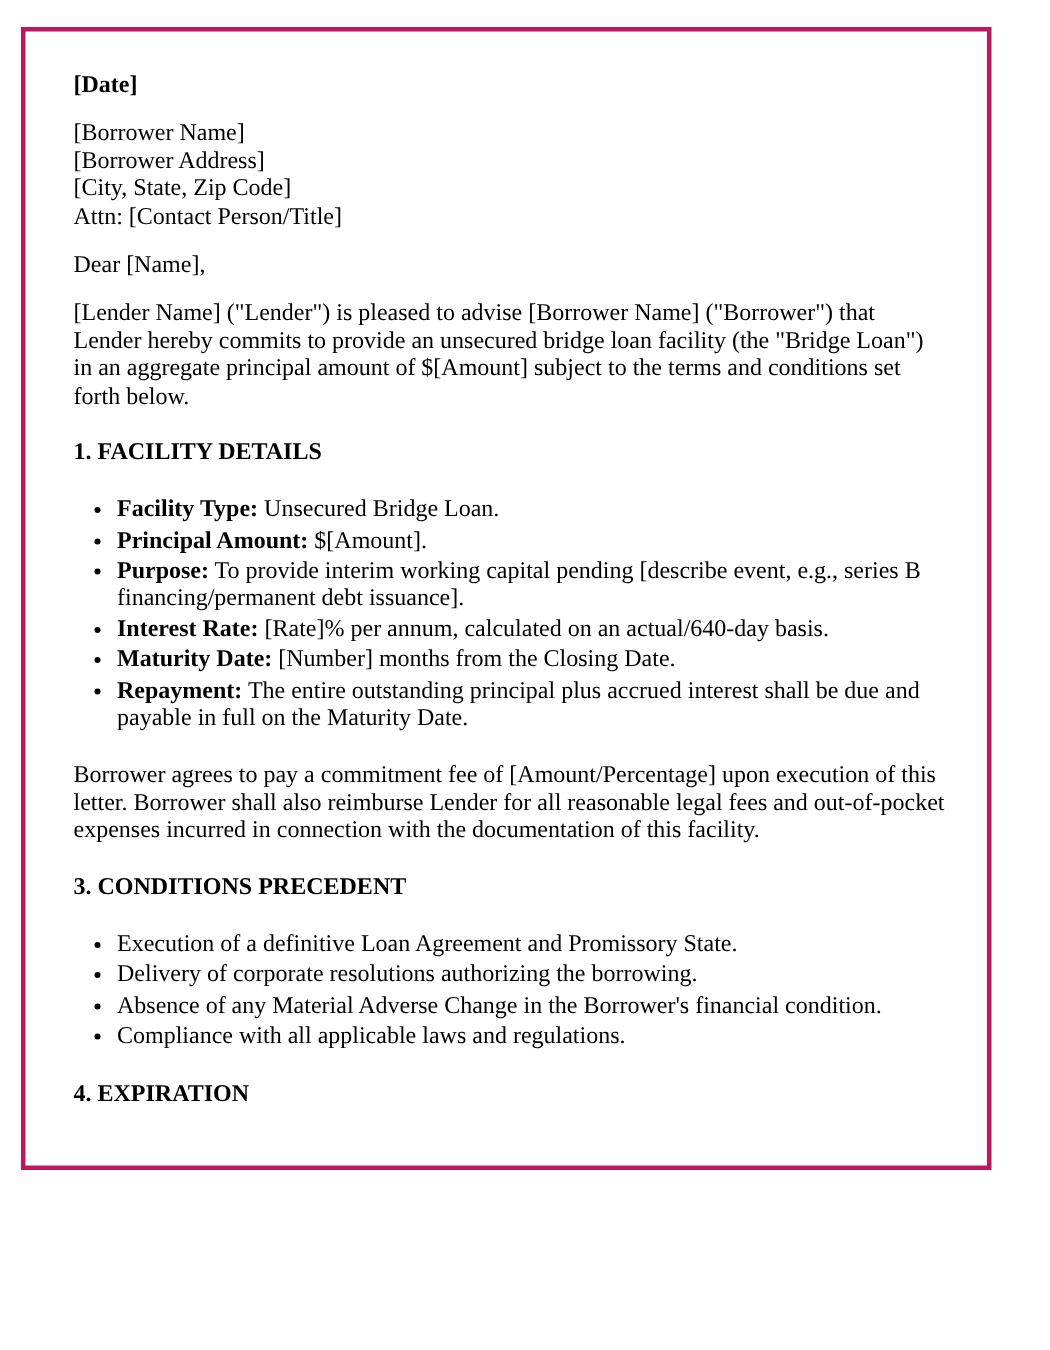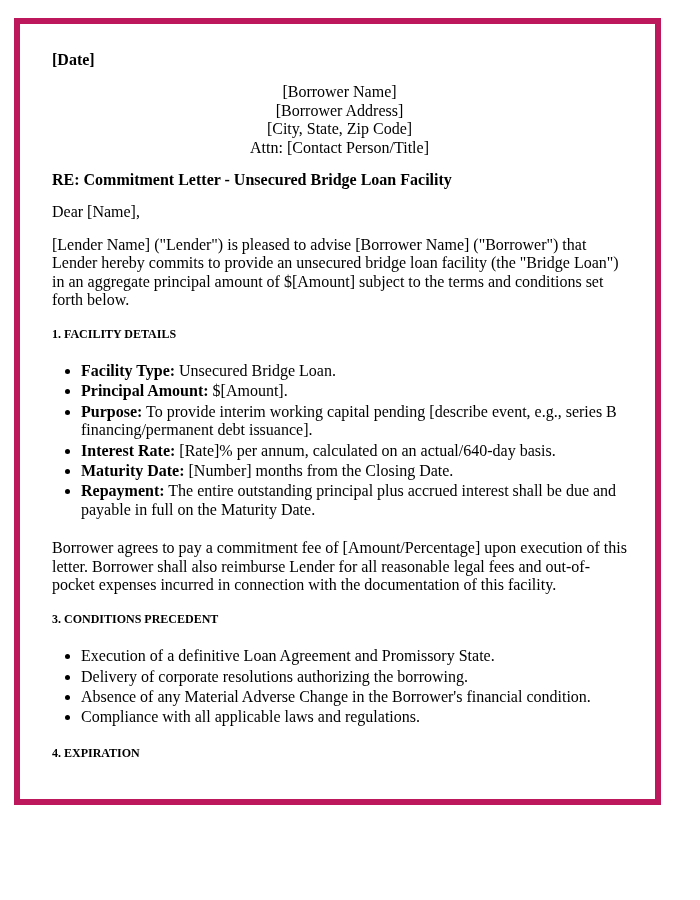--- a/index.html
+++ b/index.html
@@ -13,31 +13,31 @@
     font-size: 16px;
     line-height: 1.15;
     overflow: hidden;
     position: relative;
   }
   .letter {
     position: absolute;
     left: 14px;
     top: 18px;
     width: 647px;
-    border: 6px solid #be185d;
+    border: 3px solid #be185d;
     padding: 27px 28px 24px 32px;
     background: #ffffff;
   }
   .letter > p { margin: 14px 0; }
   .letter > p:first-child { margin-top: 0; }
   .bold { font-weight: bold; }
   .addr { margin: 14px 0; }
-  .addr > div { margin: 0; text-align: center; }
+  .addr > div { margin: 0; }
   h3 {
-    font-size: 12px;
+    font-size: 16px;
     font-weight: bold;
     margin: 19px 0 14px 0;
   }
   ul { margin: 20px 0; padding-left: 29px; }
   li { margin: 0 0 2px 0; }
   li strong { font-weight: bold; }
 </style>
 </head>
 <body>
 
@@ -45,21 +45,20 @@
 
   <p class="bold">[Date]</p>
 
   <div class="addr">
     <div>[Borrower Name]</div>
     <div>[Borrower Address]</div>
     <div>[City, State, Zip Code]</div>
     <div>Attn: [Contact Person/Title]</div>
   </div>
 
-  <p class="bold">RE: Commitment Letter - Unsecured Bridge Loan Facility</p>
 
   <p>Dear [Name],</p>
 
   <p>[Lender Name] ("Lender") is pleased to advise [Borrower Name] ("Borrower") that Lender hereby commits to provide an unsecured bridge loan facility (the "Bridge Loan") in an aggregate principal amount of $[Amount] subject to the terms and conditions set forth below.</p>
 
   <h3>1. FACILITY DETAILS</h3>
 
   <ul>
     <li>
       <strong>Facility Type:</strong>

